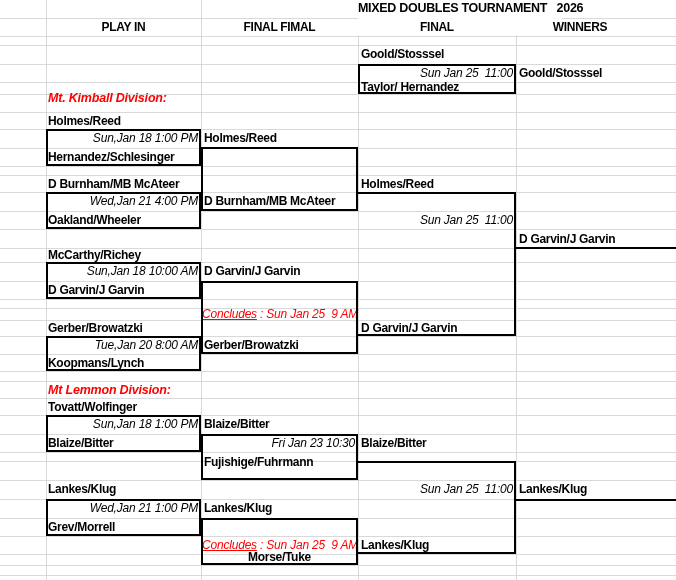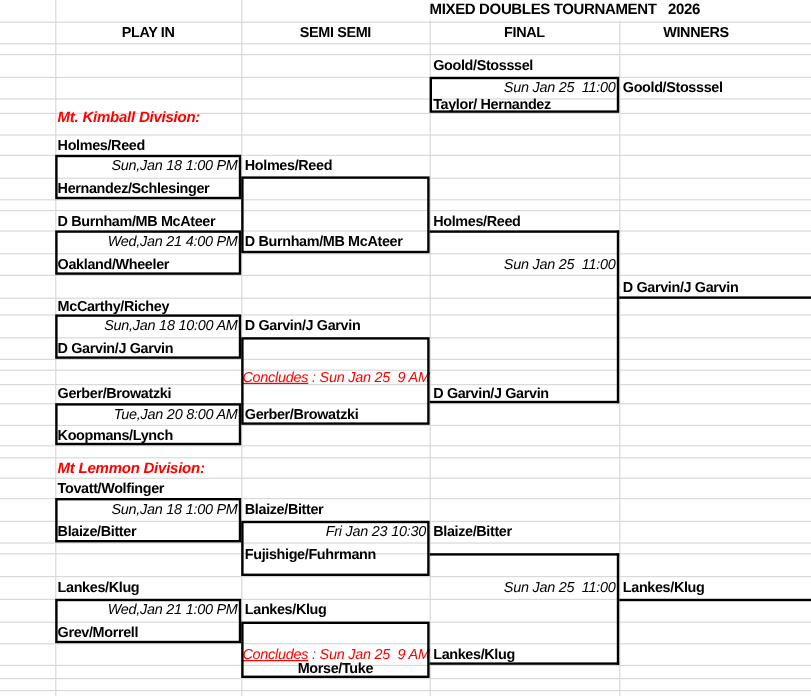--- a/index.html
+++ b/index.html
@@ -11,38 +11,38 @@
   .glh{left:0;width:676px;height:1px;}
   .glv{top:0;height:580px;width:1px;}
   .tm{position:absolute;z-index:2;font-weight:bold;font-size:12px;height:18px;line-height:18px;
       white-space:pre;letter-spacing:-0.3px;}
   .dt{position:absolute;z-index:2;font-style:italic;font-size:12px;height:18px;line-height:18px;
       white-space:pre;text-align:right;letter-spacing:-0.2px;}
   .dv{position:absolute;z-index:2;font-weight:bold;font-style:italic;font-size:12.5px;height:18px;
       line-height:18px;white-space:pre;color:#ff0000;letter-spacing:-0.2px;}
   .hd{position:absolute;z-index:2;font-weight:bold;font-size:12px;height:18px;line-height:18px;
       text-align:center;letter-spacing:-0.3px;}
-  .ttl{position:absolute;z-index:2;font-weight:bold;font-size:12.5px;height:17px;line-height:17px;
+  .ttl{position:absolute;z-index:2;font-weight:bold;font-size:12.5px;height:35px;line-height:17px;
       text-align:center;white-space:pre;background:#fff;letter-spacing:-0.3px;}
   .cc{position:absolute;z-index:2;font-style:italic;font-size:12px;height:18px;line-height:18px;
       white-space:pre;text-align:right;color:#ff0000;letter-spacing:-0.2px;}
   .cc .u{text-decoration:underline;}
   .bx{position:absolute;z-index:3;border:2.5px solid #000;box-sizing:border-box;background:transparent;}
   .bx.ol{border-left:none;}
   .wline{position:absolute;z-index:3;height:2.5px;background:#000;}
   .ctr{text-align:center;}
 </style>
 </head>
 <body>
 
 <div id="sheet">
 
   <div class="ttl" style="left:358px;top:0px;width:204px;">MIXED DOUBLES TOURNAMENT   2026</div>
   <div class="hd" style="left:46px;top:17.5px;width:155px;">PLAY IN</div>
-  <div class="hd" style="left:201px;top:17.5px;width:157px;">SEMI SEMI</div>
+  <div class="hd" style="left:201px;top:17.5px;width:157px;">FINAL FIMAL</div>
   <div class="hd" style="left:358px;top:17.5px;width:158px;">FINAL</div>
   <div class="hd" style="left:500px;top:17.5px;width:160px;">WINNERS</div>
 
   <div class="dv" style="left:48px;top:45px;margin-top:44px;">Mt. Kimball Division:</div>
   <div class="tm" style="left:361px;top:45px;">Goold/Stosssel</div>
   <div class="dt" style="left:360px;top:63.5px;width:153px;">Sun Jan 25  11:00</div>
   <div class="tm" style="left:519px;top:63.5px;">Goold/Stosssel</div>
   <div class="tm" style="left:361px;top:77.5px;">Taylor/ Hernandez</div>
   <div class="bx" style="left:358px;top:63.5px;width:158px;height:30px;"></div>
 

